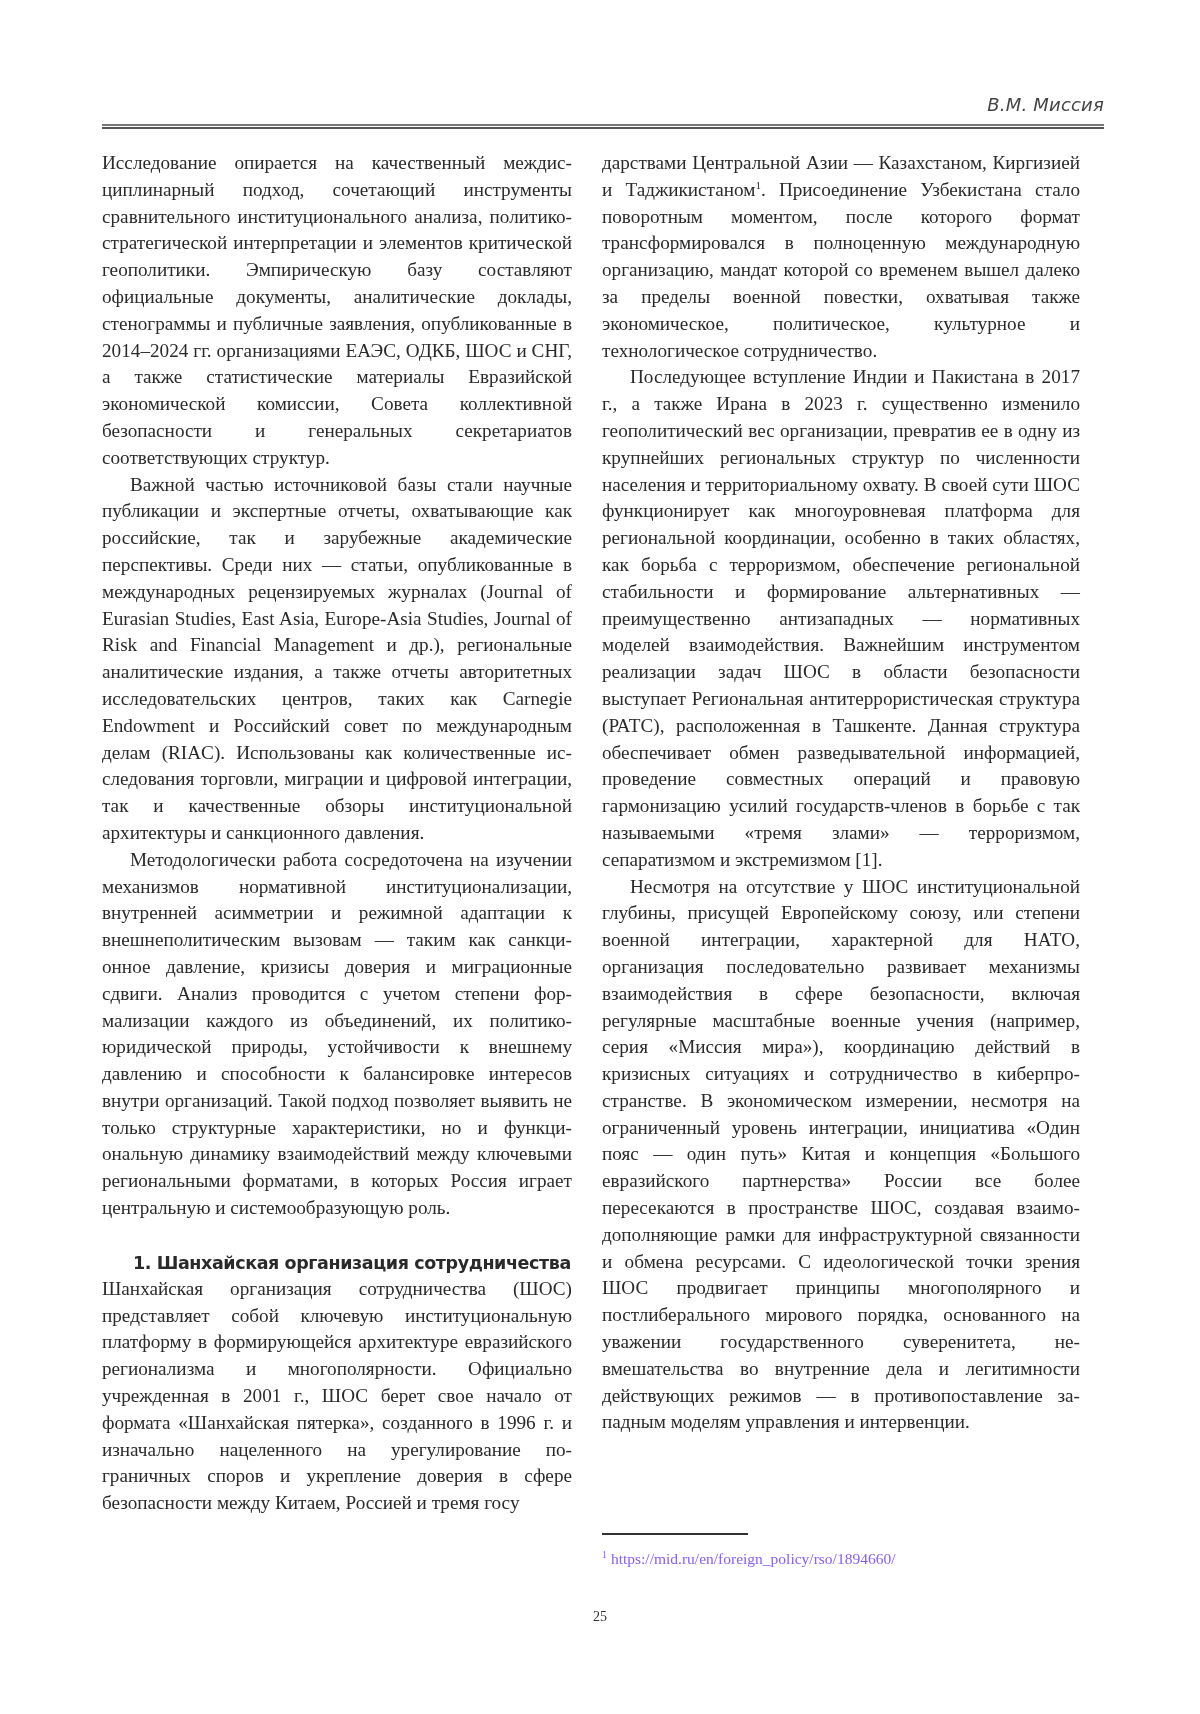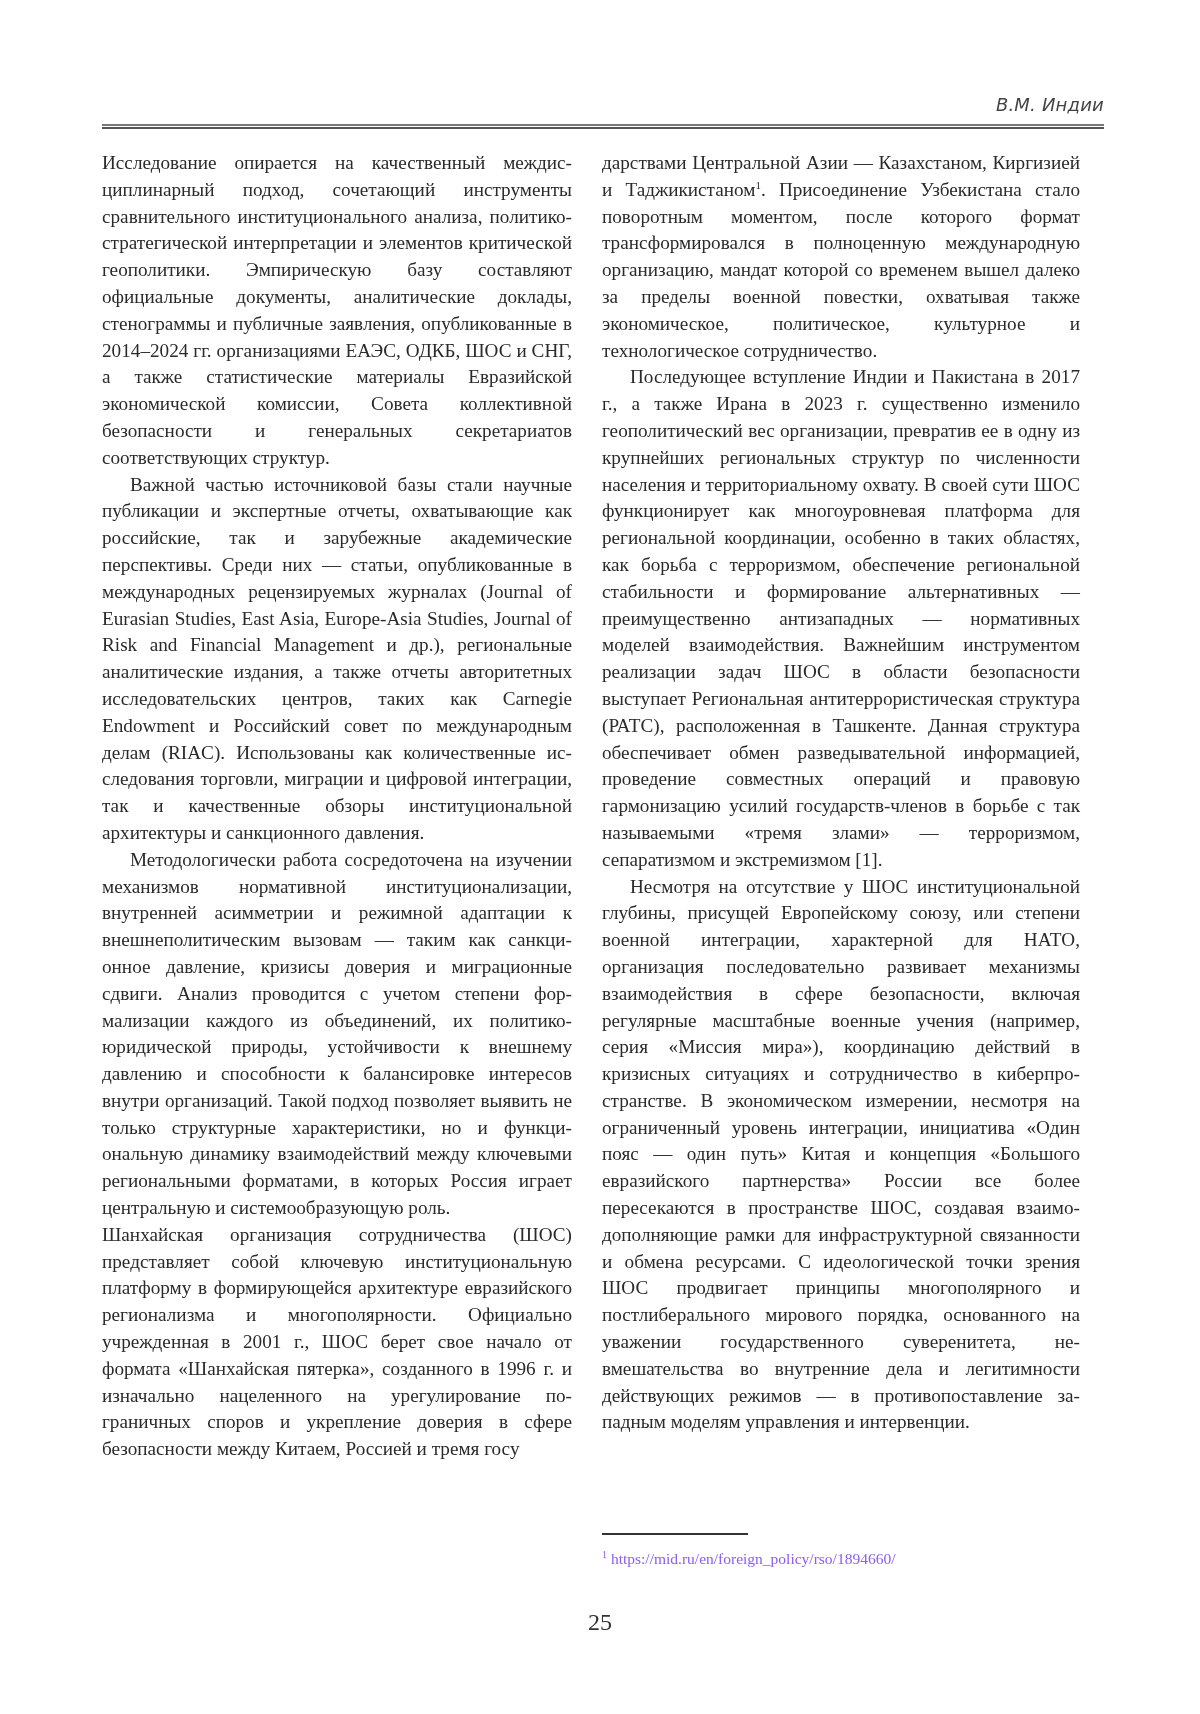--- a/index.html
+++ b/index.html
@@ -80,34 +80,35 @@
       line-height: 20px;
       color: #8b5cf6;
     }
     .footnote sup { font-size: 10px; }
     .page-number {
       position: absolute;
       left: 0;
       width: 1200px;
       top: 1609px;
       text-align: center;
-      font-size: 24px;
+      font-size: 14px;
       color: #333;
     }
   </style>
 </head>
 <body>
 
-<div class="running-head">В.М. Индии</div>
+<div class="running-head">В.М. Миссия</div>
 <div class="head-rule"></div>
 
 <div class="col col-left">
   <p>Исследование опирается на качественный междис­циплинарный подход, сочетающий инструменты сравнительного институционального анализа, по­литико-стратегической интерпретации и элемен­тов критической геополитики. Эмпирическую базу составляют официальные документы, аналитические доклады, стенограммы и публичные заявления, опу­бликованные в 2014–2024 гг. организациями ЕАЭС, ОДКБ, ШОС и СНГ, а также статистические материалы Евразийской экономической комиссии, Совета кол­лективной безопасности и генеральных секретариатов соответствующих структур.</p>
   <p class="indent">Важной частью источниковой базы стали научные публикации и экспертные отчеты, охватывающие как российские, так и зарубежные академические перспективы. Среди них — статьи, опубликованные в международных рецензируемых журналах (Journal of Eurasian Studies, East Asia, Europe-Asia Studies, Journal of Risk and Financial Management и др.), региональные аналитические издания, а также отчеты авторитет­ных исследовательских центров, таких как Carnegie Endowment и Российский совет по международным делам (RIAC). Использованы как количественные ис­следования торговли, миграции и цифровой интегра­ции, так и качественные обзоры институциональной архитектуры и санкционного давления.</p>
   <p class="indent">Методологически работа сосредоточена на изуче­нии механизмов нормативной институционализации, внутренней асимметрии и режимной адаптации к внешнеполитическим вызовам — таким как санкци­онное давление, кризисы доверия и миграционные сдвиги. Анализ проводится с учетом степени фор­мализации каждого из объединений, их политико-юридической природы, устойчивости к внешнему давлению и способности к балансировке интересов внутри организаций. Такой подход позволяет выявить не только структурные характеристики, но и функци­ональную динамику взаимодействий между ключе­выми региональными форматами, в которых Россия играет центральную и системообразующую роль.</p>
+  <h3 class="subsection-heading">1. Шанхайская организация сотрудничества</h3>
   <p>Шанхайская организация сотрудничества (ШОС) представляет собой ключевую институциональную платформу в формирующейся архитектуре евразий­ского регионализма и многополярности. Официально учрежденная в 2001 г., ШОС берет свое начало от формата «Шанхайская пятерка», созданного в 1996 г. и изначально нацеленного на урегулирование по­граничных споров и укрепление доверия в сфере безопасности между Китаем, Россией и тремя госу­</p>
 </div>
 
 <div class="col col-right">
   <p><span>дарствами Центральной Азии — Казахстаном, Кирги­зией и Таджикистаном</span><sup>1</sup><span>. Присоединение Узбекистана стало поворотным моментом, после которого формат трансформировался в полноценную международную организацию, мандат которой со временем вышел далеко за пределы военной повестки, охватывая также экономическое, политическое, культурное и технологическое сотрудничество.</span></p>
   <p class="indent">Последующее вступление Индии и Пакистана в 2017 г., а также Ирана в 2023 г. существенно изме­нило геополитический вес организации, превратив ее в одну из крупнейших региональных структур по численности населения и территориальному охвату. В своей сути ШОС функционирует как многоуровневая платформа для региональной координации, особенно в таких областях, как борьба с терроризмом, обеспе­чение региональной стабильности и формирование альтернативных — преимущественно антизападных — нормативных моделей взаимодействия. Важнейшим инструментом реализации задач ШОС в области без­опасности выступает Региональная антитеррористи­ческая структура (РАТС), расположенная в Ташкенте. Данная структура обеспечивает обмен разведыватель­ной информацией, проведение совместных операций и правовую гармонизацию усилий государств-членов в борьбе с так называемыми «тремя злами» — терро­ризмом, сепаратизмом и экстремизмом [1].</p>
   <p class="indent">Несмотря на отсутствие у ШОС институциональ­ной глубины, присущей Европейскому союзу, или степени военной интеграции, характерной для НАТО, организация последовательно развивает механиз­мы взаимодействия в сфере безопасности, включая регулярные масштабные военные учения (напри­мер, серия «Миссия мира»), координацию действий в кризисных ситуациях и сотрудничество в киберпро­странстве. В экономическом измерении, несмотря на ограниченный уровень интеграции, инициатива «Один пояс — один путь» Китая и концепция «Боль­шого евразийского партнерства» России все более пересекаются в пространстве ШОС, создавая взаимо­дополняющие рамки для инфраструктурной связан­ности и обмена ресурсами. С идеологической точки зрения ШОС продвигает принципы многополярного и постлиберального мирового порядка, основанного на уважении государственного суверенитета, не­вмешательства во внутренние дела и легитимности действующих режимов — в противопоставление за­падным моделям управления и интервенции.</p>
 </div>
 
 <div class="footnote-rule"></div>

